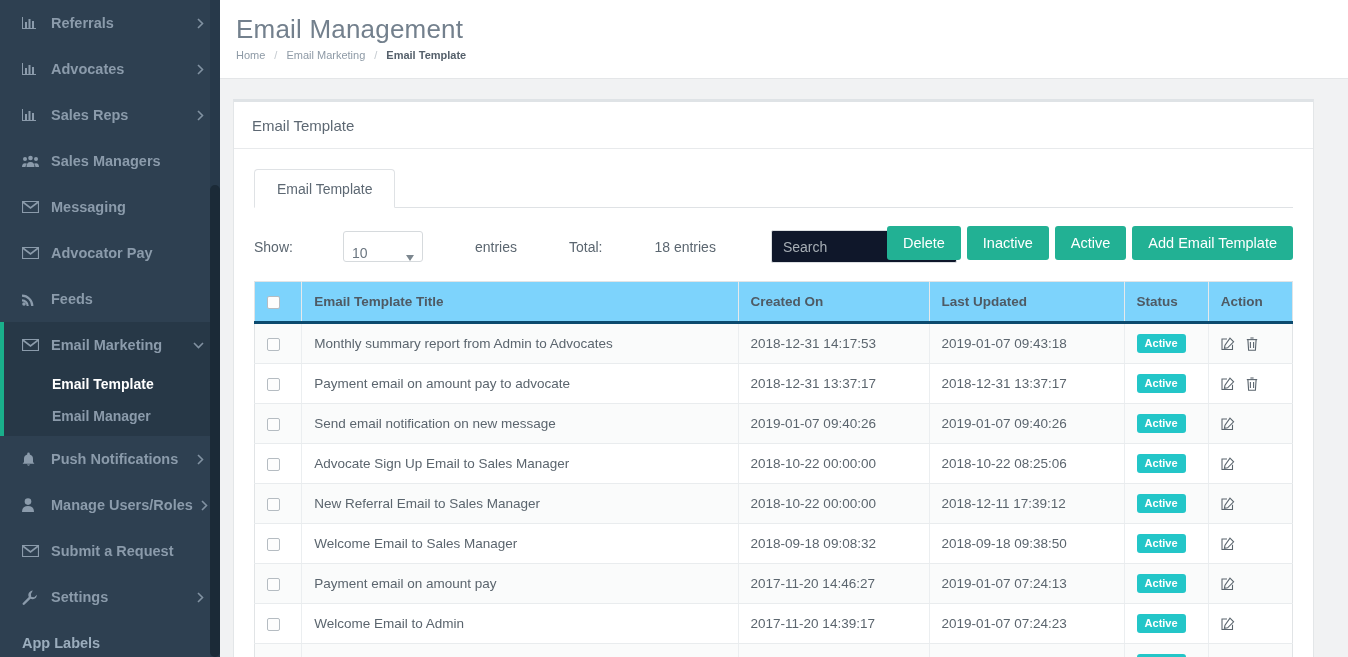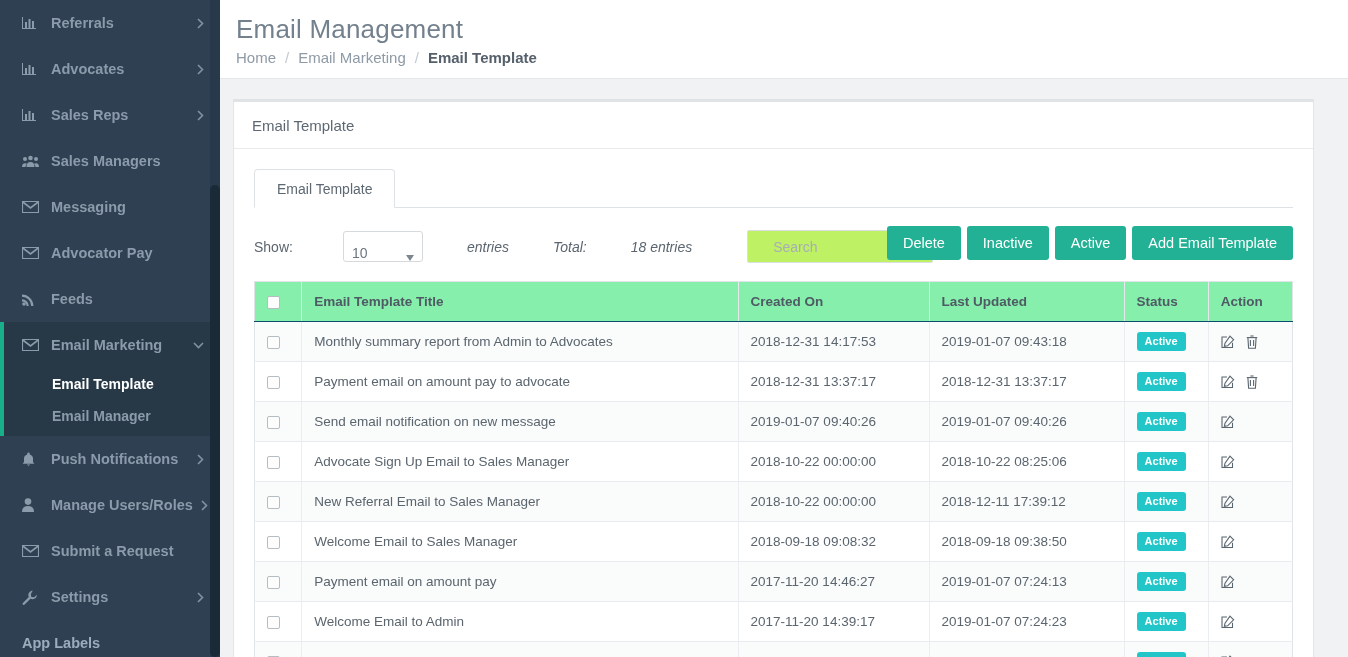--- a/index.html
+++ b/index.html
@@ -84,21 +84,21 @@
     background: #ffffff;
     padding: 12px 12px 14px 16px;
     border-bottom: 1px solid #e4e6e8;
     height: 79px;
   }
   .page-title {
     font-size: 26px; font-weight: 400; color: #73808d;
     letter-spacing: .2px; line-height: 34px;
   }
   .breadcrumb {
-    margin-top: 3px; font-size: 15px; color: #8e9aa6;
+    margin-top: 3px; font-size: 11px; color: #8e9aa6;
     display: flex; align-items: flex-start; gap: 0;
   }
   .breadcrumb a { color: #8e9aa6; text-decoration: none; cursor: pointer; }
   .breadcrumb .sep { color: #c3c9cf; margin: 0 9px; }
   .breadcrumb .cur { color: #55606b; font-weight: bold; }
 
   .content-area { padding: 20px 23px 0 13px; }
   .panel {
     background: #ffffff;
     border: 1px solid #e3e6e8;
@@ -142,27 +142,27 @@
     padding: 0 8px;
     position: relative; cursor: pointer;
     display: flex; align-items: flex-end; justify-content: space-between;
   }
   .tb-select .caret-dn {
     width: 0; height: 0;
     border-left: 4.5px solid transparent;
     border-right: 4.5px solid transparent;
     border-top: 6px solid #7c878f;
   }
-  .tb-text { font-size: 14px; color: #5b6670; margin-left: 4px; white-space: nowrap; font-style: italic; }
+  .tb-text { font-size: 14px; color: #5b6670; margin-left: 12px; white-space: nowrap; }
   .search-box {
     margin-left: 15px;
     width: 186px; height: 33px;
     border: 1px solid #dcdfe2; border-radius: 2px;
-    background: #bef264;
-    padding: 0 25px;
+    background: #0f172a;
+    padding: 0 11px;
     font-size: 14px; color: #6d7781;
     font-family: inherit;
   }
   .search-box::placeholder { color: #a7aeb5; }
 
   .tb-buttons {
     position: absolute; right: 0; top: 18px;
     display: flex; gap: 6px;
   }
   .btn {
@@ -174,26 +174,26 @@
   }
 
   
   .tbl-wrap { margin-top: 4px; }
   table.dt {
     width: 100%; border-collapse: collapse;
     border: 1px solid #e1e4e6;
     table-layout: fixed;
   }
   table.dt thead th {
-    background: #86efac;
+    background: #7dd3fc;
     text-align: left;
     font-size: 13.5px; font-weight: bold; color: #4e5a64;
     padding: 12px 10px 12px 12px;
     border-right: 1px solid #e6e9eb;
-    border-bottom: 1px solid #0c4a6e;
+    border-bottom: 3px solid #0c4a6e;
     height: 38px;
     white-space: nowrap;
   }
   table.dt thead th:last-child { border-right: none; }
   table.dt tbody td {
     font-size: 13.5px; color: #5b656e;
     padding: 10px 10px 10px 12px;
     border-right: 1px solid #ebeef0;
     border-bottom: 1px solid #e9ecee;
     height: 38px;

